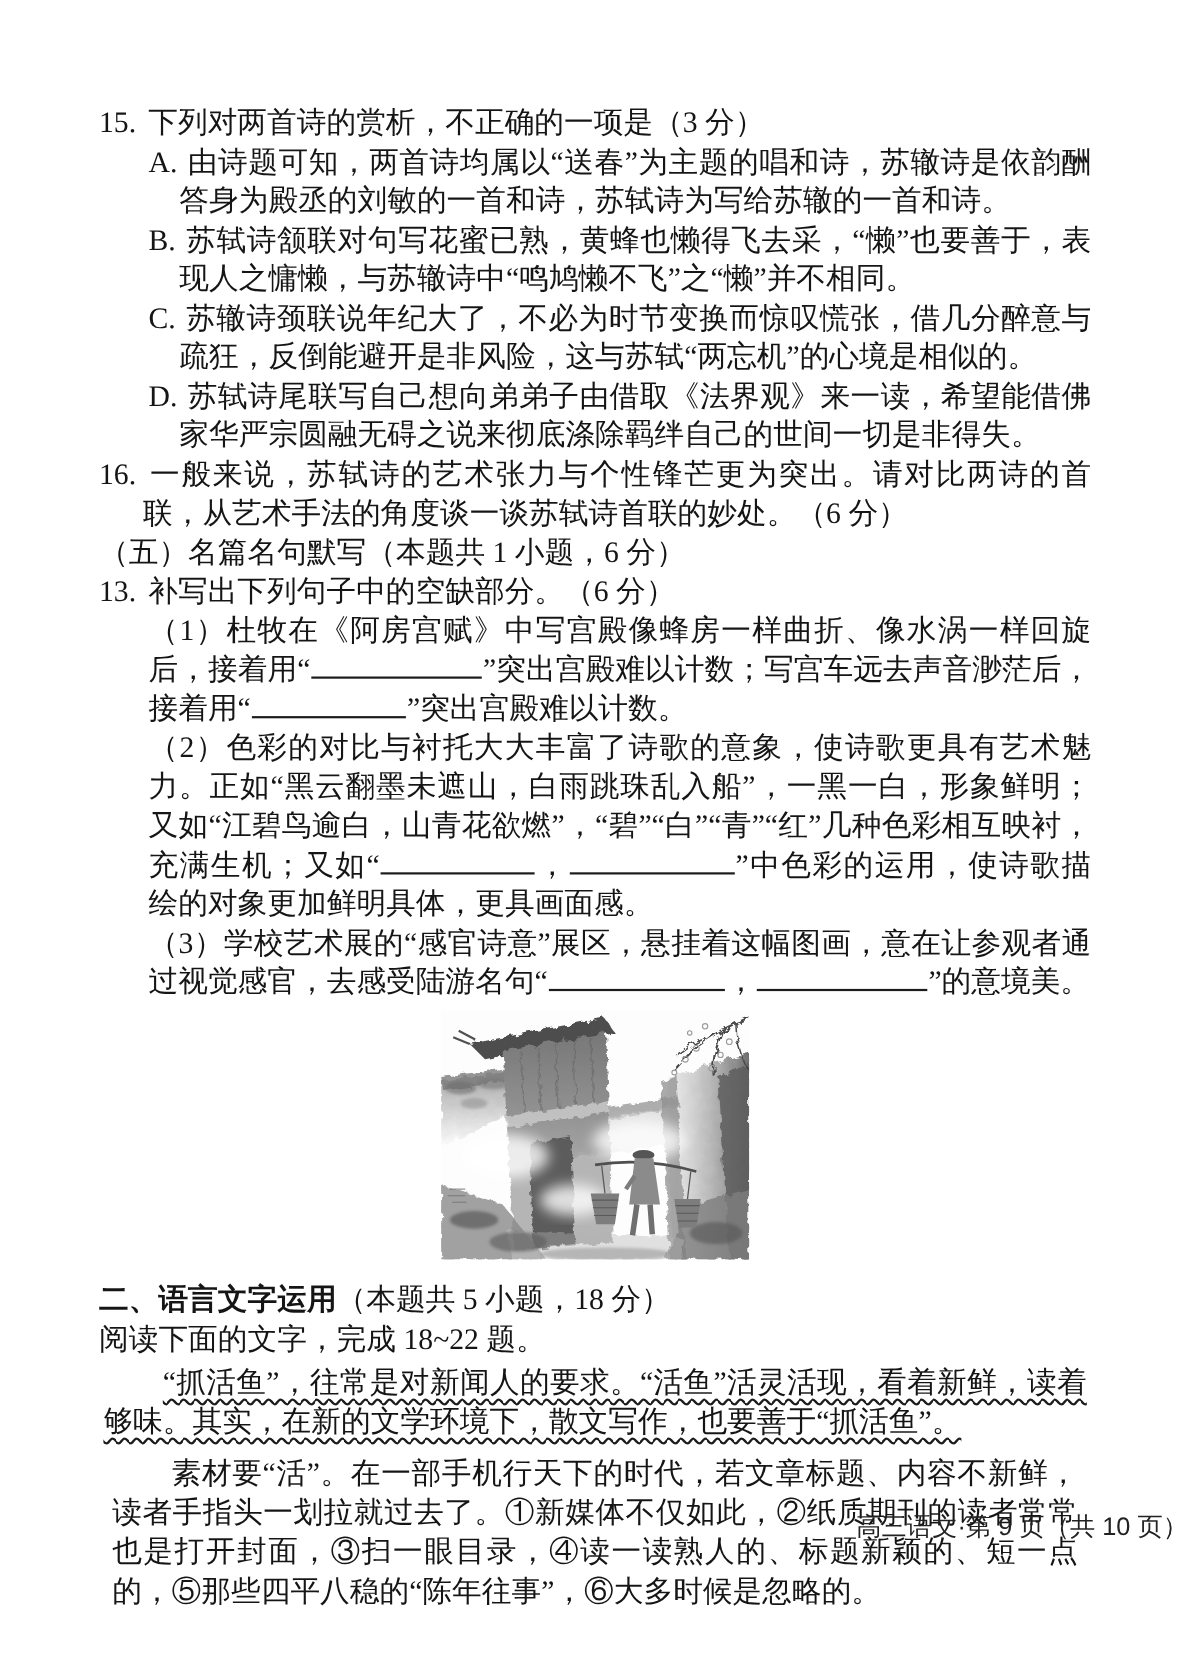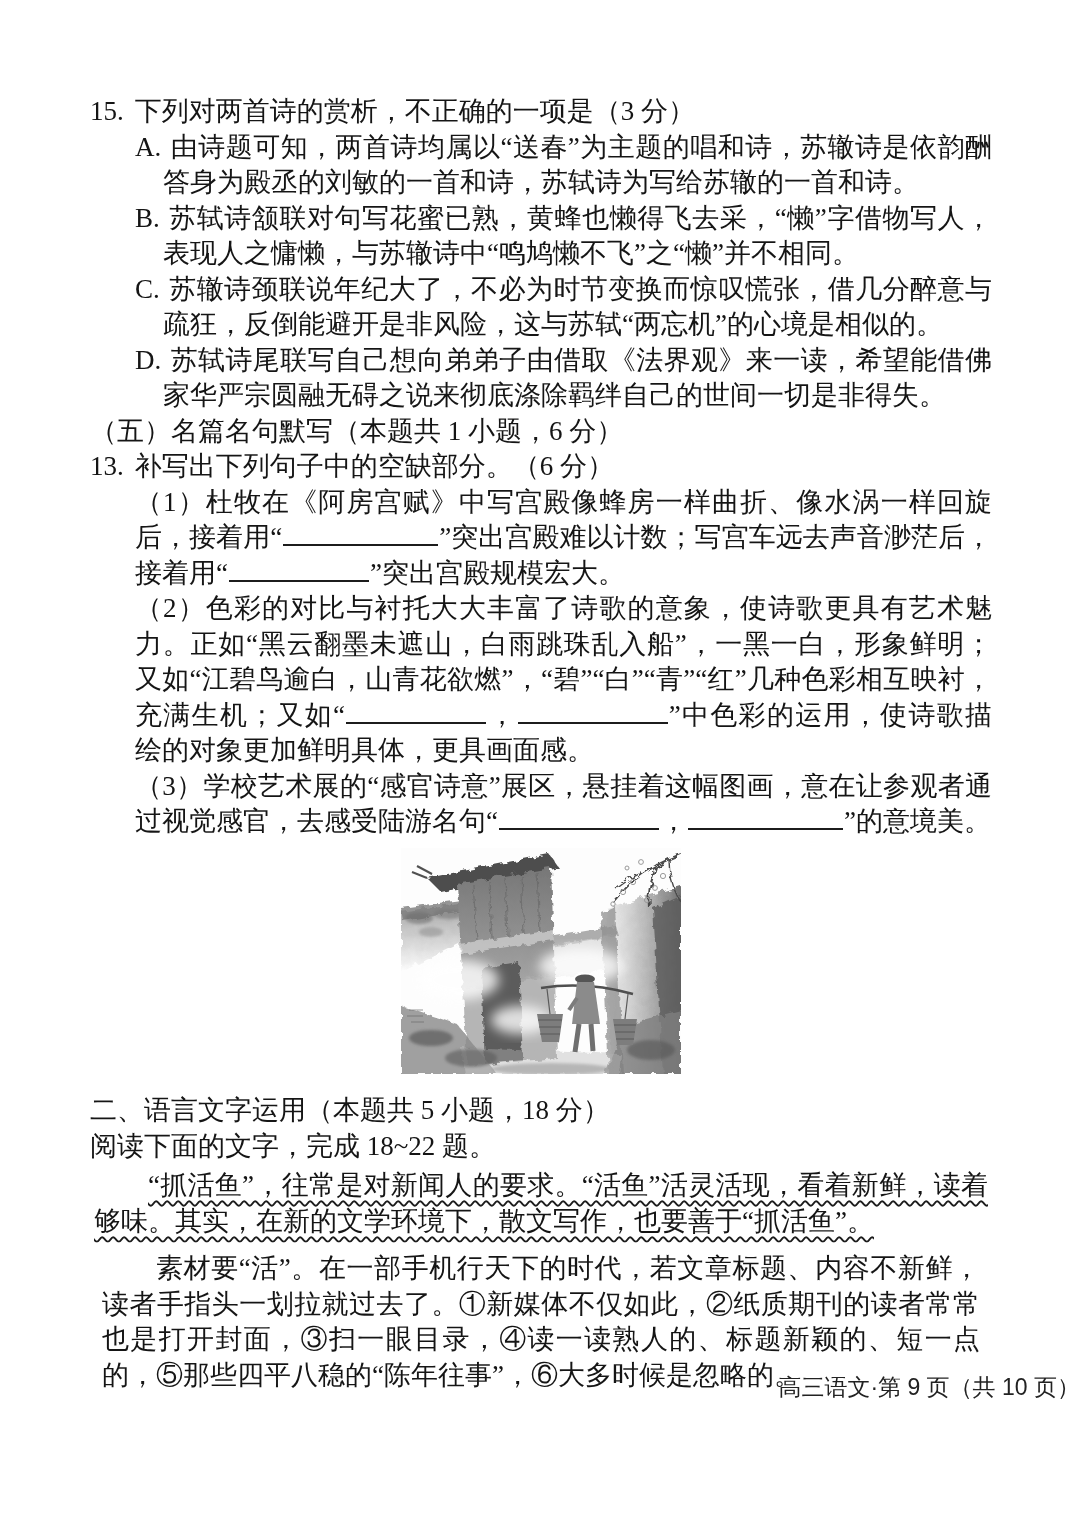--- a/index.html
+++ b/index.html
@@ -21,21 +21,21 @@
   .blank{
     display:inline-block;height:4px;
     border-bottom:2px solid #1c1c1c;
     margin:0 1px;
   }
   .b155{width:155px}.b140{width:140px}.b150{width:150px}.b160{width:160px}
   figure.painting{margin:8px 0 10px 0;width:100%;text-align:center;}
   figure.painting svg{display:inline-block;}
   .sec-head{margin-top:2px;}
   .sec-title{
-    font-weight:normal;
+    font-weight:bold;
     font-family:"Liberation Sans","DejaVu Sans",sans-serif;
   }
   .indent{text-indent:2em;}
   .wavy{
     text-indent:2em;
     text-decoration-line:underline;
     text-decoration-style:wavy;
     text-decoration-color:#1c1c1c;
     text-decoration-thickness:1.8px;
     text-underline-offset:6px;
@@ -51,38 +51,41 @@
 
 <div class="page">
 
   <div class="q">
     <span class="qnum">15.</span><span>下列对两首诗的赏析，不正确的一项是（3 分）</span>
   </div>
   <div class="opt">
     <span class="opt-label">A.</span><span>由诗题可知，两首诗均属以“送春”为主题的唱和诗，苏辙诗是依韵酬答身为殿丞的刘敏的一首和诗，苏轼诗为写给苏辙的一首和诗。</span>
   </div>
   <div class="opt">
-    <span class="opt-label">B.</span><span>苏轼诗颔联对句写花蜜已熟，黄蜂也懒得飞去采，“懒”字借物写人，表现人之慵懒，与苏辙诗中“鸣鸠懒不飞”之“懒”并不相同。</span>
+    <span class="opt-label">B.</span><span>苏轼诗颔联对句写花蜜已熟，黄蜂也懒得飞去采，“懒”也要善于，表现人之慵懒，与苏辙诗中“鸣鸠懒不飞”之“懒”并不相同。</span>
   </div>
   <div class="opt">
     <span class="opt-label">C.</span><span>苏辙诗颈联说年纪大了，不必为时节变换而惊叹慌张，借几分醉意与疏狂，反倒能避开是非风险，这与苏轼“两忘机”的心境是相似的。</span>
   </div>
   <div class="opt">
     <span class="opt-label">D.</span><span>苏轼诗尾联写自己想向弟弟子由借取《法界观》来一读，希望能借佛家华严宗圆融无碍之说来彻底涤除羁绊自己的世间一切是非得失。</span>
   </div>
 
+  <div class="q">
+    <span class="qnum">16.</span><span>一般来说，苏轼诗的艺术张力与个性锋芒更为突出。请对比两诗的首联，从艺术手法的角度谈一谈苏轼诗首联的妙处。（6 分）</span>
+  </div>
 
   <div>（五）名篇名句默写（本题共 1 小题，6 分）</div>
 
   <div class="q">
     <span class="qnum">13.</span><span>补写出下列句子中的空缺部分。（6 分）</span>
   </div>
 
   <div class="sub">
-    <span>（1）杜牧在《阿房宫赋》中写宫殿像蜂房一样曲折、像水涡一样回旋后，接着用“</span><span class="blank b155"></span><span>”突出宫殿难以计数；写宫车远去声音渺茫后，接着用“</span><span class="blank b140"></span><span>”突出宫殿规模宏大。</span>
+    <span>（1）杜牧在《阿房宫赋》中写宫殿像蜂房一样曲折、像水涡一样回旋后，接着用“</span><span class="blank b155"></span><span>”突出宫殿难以计数；写宫车远去声音渺茫后，接着用“</span><span class="blank b140"></span><span>”突出宫殿难以计数。</span>
   </div>
 
   <div class="sub">
     <span>（2）色彩的对比与衬托大大丰富了诗歌的意象，使诗歌更具有艺术魅力。正如“黑云翻墨未遮山，白雨跳珠乱入船”，一黑一白，形象鲜明；又如“江碧鸟逾白，山青花欲燃”，“碧”“白”“青”“红”几种色彩相互映衬，充满生机；又如“</span><span class="blank b140"></span><span>，</span><span class="blank b150"></span><span>”中色彩的运用，使诗歌描绘的对象更加鲜明具体，更具画面感。</span>
   </div>
 
   <div class="sub">
     <span>（3）学校艺术展的“感官诗意”展区，悬挂着这幅图画，意在让参观者通过视觉感官，去感受陆游名句“</span><span class="blank b160"></span><span>，</span><span class="blank b155"></span><span>”的意境美。</span>
   </div>
 

